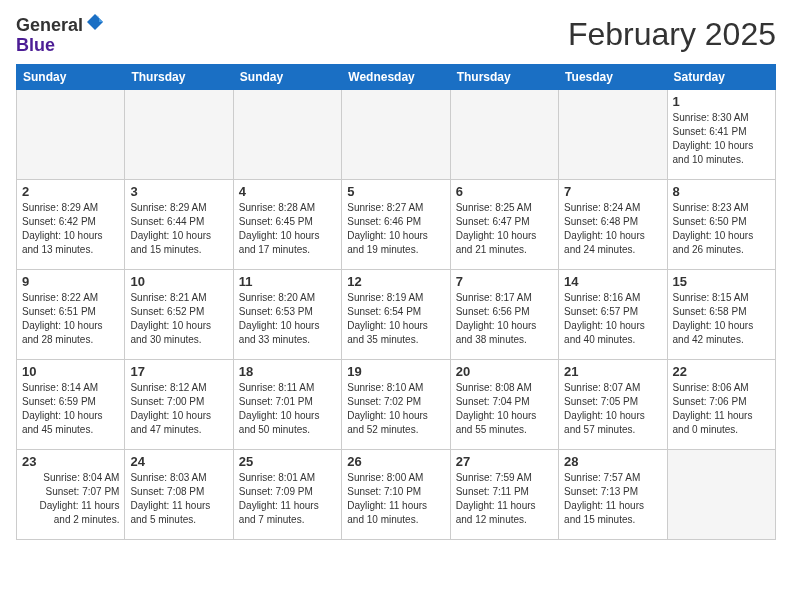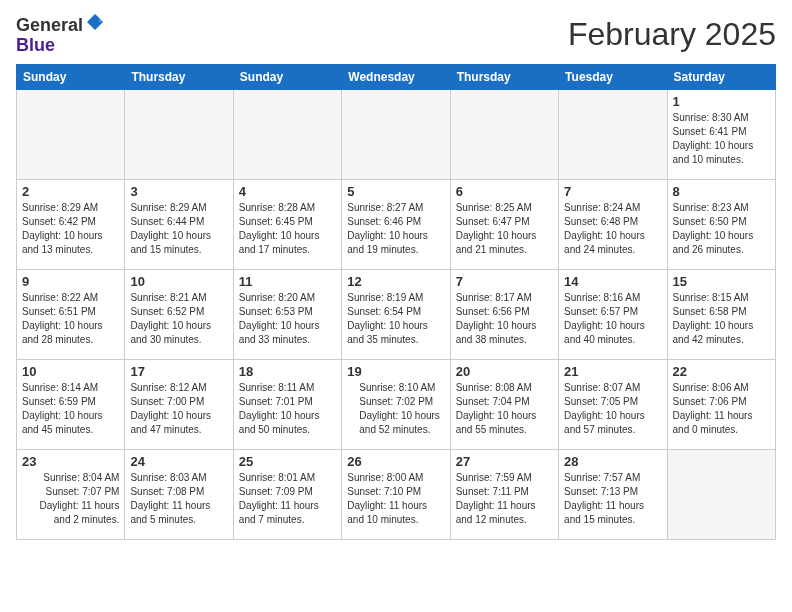--- a/index.html
+++ b/index.html
@@ -259,21 +259,21 @@
         </td>
         <td>
           <span class="day-number">18</span>
           <div class="day-info" style="white-space: pre-line;">Sunrise: 8:11 AM
 Sunset: 7:01 PM
 Daylight: 10 hours
 and 50 minutes.</div>
         </td>
         <td>
           <span class="day-number">19</span>
-          <div class="day-info" style="white-space: pre-line; margin-left: 12px;">Sunrise: 8:10 AM
+          <div class="day-info" style="white-space: pre-line;">Sunrise: 8:10 AM
 Sunset: 7:02 PM
 Daylight: 10 hours
 and 52 minutes.</div>
         </td>
         <td>
           <span class="day-number">20</span>
           <div class="day-info" style="white-space: pre-line;">Sunrise: 8:08 AM
 Sunset: 7:04 PM
 Daylight: 10 hours
 and 55 minutes.</div>

